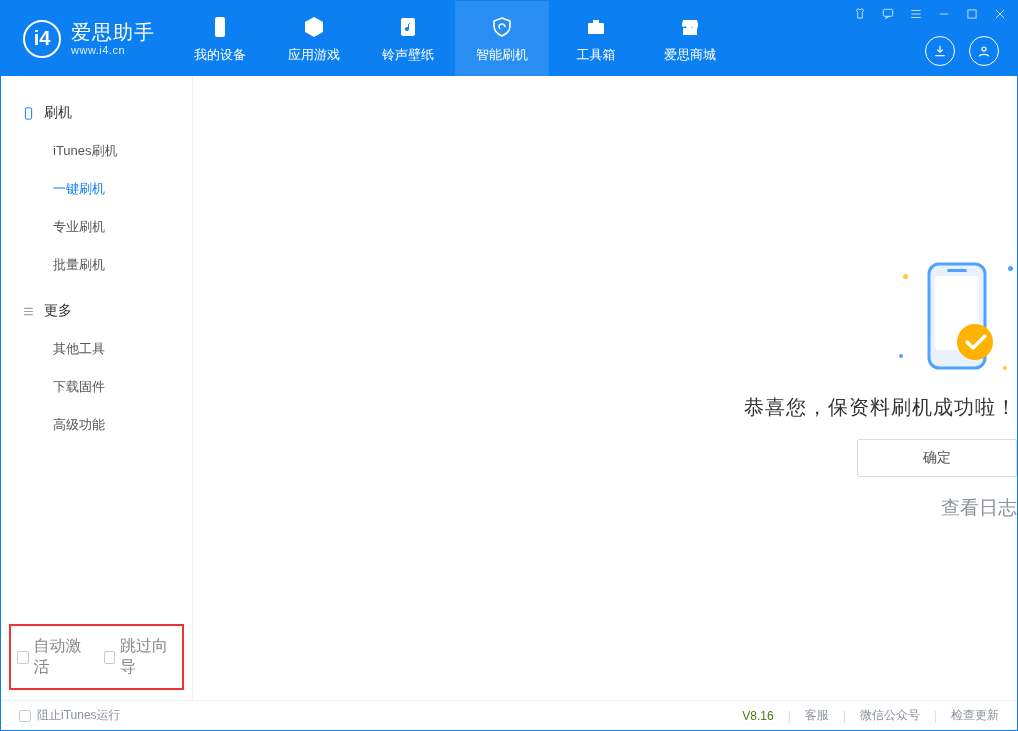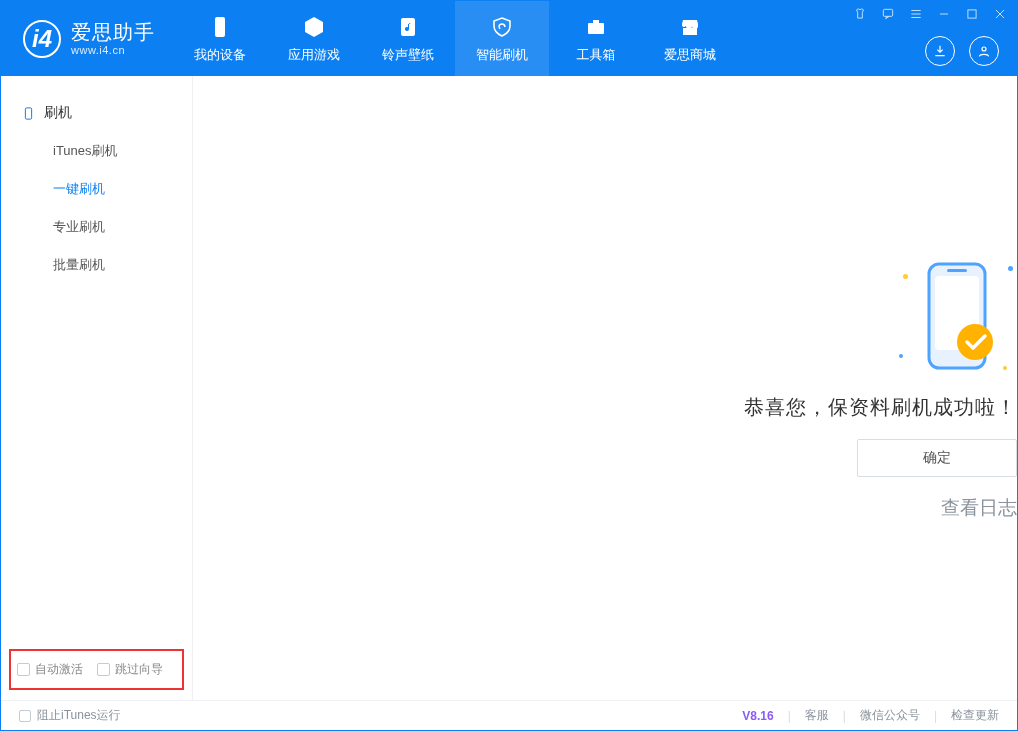--- a/index.html
+++ b/index.html
@@ -1,21 +1,21 @@
 <!DOCTYPE html>
 <html><head>
 <meta charset="utf-8">
 <style>
 * { margin: 0; padding: 0; box-sizing: border-box; font-family: "Microsoft YaHei", -apple-system, sans-serif; }
 body { background: #fff; width: 1018px; height: 731px; overflow: hidden; position: relative; border: 1px solid #0c7ff2; }
 
 
 .header { height: 75px; background: linear-gradient(to right, #0c7ff2, #0c7ff2); display: flex; align-items: stretch; color: #fff; position: relative; }
 .logo-area { display: flex; align-items: center; padding: 0 18px 0 22px; }
-.logo-badge { width: 38px; height: 38px; border: 2px solid #fff; border-radius: 50%; display: flex; align-items: center; justify-content: center; font-weight: bold; font-size: 24px; margin-right: 10px; font-style: italic; }
+.logo-badge { width: 38px; height: 38px; border: 2px solid #fff; border-radius: 50%; display: flex; align-items: center; justify-content: center; font-weight: bold; font-size: 20px; margin-right: 10px; }
 .logo-text { display: flex; flex-direction: column; line-height: 1.15; }
 .logo-title { font-size: 20px; font-weight: 500; letter-spacing: 1px; }
 .logo-sub { font-size: 11px; opacity: .85; letter-spacing: .5px; }
 
 .nav { display: flex; align-items: stretch; }
 .nav-item { width: 94px; display: flex; flex-direction: column; align-items: center; justify-content: center; gap: 6px; cursor: pointer; font-size: 13px; position: relative; }
 .nav-item.active { background: rgba(255,255,255,0.12); }
 .nav-icon { width: 26px; height: 26px; display: flex; align-items: center; justify-content: center; }
 .nav-icon svg { width: 24px; height: 24px; fill: #fff; }
 
@@ -38,38 +38,38 @@
 .side-item.active { color: #0c7ff2; }
 
 .device-cards { padding: 0 10px 14px 10px; }
 .card { background: #f6f9fc; border-radius: 4px; padding: 10px 12px; margin-bottom: 10px; }
 .card .row1 { display: flex; align-items: center; gap: 8px; font-size: 13px; color: #333; font-weight: 500; }
 .card .row1 svg { width: 16px; height: 16px; }
 .capacity-pill { display: inline-block; background: #e5f1ff; color: #1a88ff; font-size: 11px; padding: 2px 10px; border-radius: 10px; margin-top: 6px; }
 .device-sub { font-size: 11px; color: #aab2bd; margin-top: 4px; }
 
 .checkbox-row { border: 2px solid #e33; margin: 6px 8px 10px 8px; padding: 10px 6px; display: flex; gap: 14px; }
-.chk { display: flex; align-items: center; gap: 5px; font-size: 12px; color: #888; cursor: pointer; }
+.chk { display: flex; align-items: center; gap: 5px; font-size: 16px; color: #888; cursor: pointer; }
 .chk .box { width: 13px; height: 13px; border: 1px solid #c5cbd3; border-radius: 2px; background: #fff; }
 
 
 .main { flex: 1; position: relative; background: #fff; display: flex; flex-direction: column; align-items: flex-end; justify-content: center; gap: 18px; }
 .phone-ill { width: 120px; height: 120px; position: relative; }
 .success-title { font-size: 20px; color: #333; font-weight: 500; letter-spacing: 1px; }
 .ok-btn { width: 160px; height: 38px; border: 1px solid #d7dde4; background: #fff; color: #555; font-size: 14px; cursor: pointer; border-radius: 2px; }
 .view-log { font-size: 19px; color: #8a929c; cursor: pointer; }
 
 
 .footer { height: 30px; border-top: 1px solid #eef0f3; display: flex; align-items: center; padding: 0 18px; font-size: 12px; color: #8a929c; background: #fff; text-align: center; }
 .footer .left { display: flex; align-items: center; gap: 6px; }
 .footer .left .box { width: 12px; height: 12px; border: 1px solid #c5cbd3; border-radius: 2px; }
 .footer .right { margin-left: auto; display: flex; align-items: center; gap: 14px; }
 .footer .sep { color: #d7dde4; }
 .footer .link { cursor: pointer; color: #8a929c; }
-.footer .ver { color: #8b5cf6; font-weight: bold; }
+.footer .ver { color: #4d7c0f; }
 
 .sparkle { position:absolute; background:#ffcc33; border-radius:50%; }
 </style>
 </head>
 <body>
 
 <div class="header">
   <div class="logo-area">
     <div class="logo-badge">i4</div>
     <div class="logo-text">
@@ -192,20 +192,31 @@
               <rect x="7" y="3" width="10" height="18" rx="2"></rect>
             </svg>
           <span>刷机</span>
         </div>
         <div class="side-item">iTunes刷机</div>
         <div class="side-item active">一键刷机</div>
         <div class="side-item">专业刷机</div>
         <div class="side-item">批量刷机</div>
       </div>
 
+      <div class="side-group">
+        <div class="side-group-hd">
+          <svg viewBox="0 0 24 24" fill="none" stroke="#9aa4b0" stroke-width="1.8">
+              <path d="M5 7h14M5 12h14M5 17h14"></path>
+            </svg>
+          <span>更多</span>
+        </div>
+        <div class="side-item">其他工具</div>
+        <div class="side-item">下载固件</div>
+        <div class="side-item">高级功能</div>
+      </div>
     </div>
 
 
     <div class="checkbox-row">
       <label class="chk">
         <span class="box"></span>
         <span>自动激活</span>
       </label>
       <label class="chk">
         <span class="box"></span>

